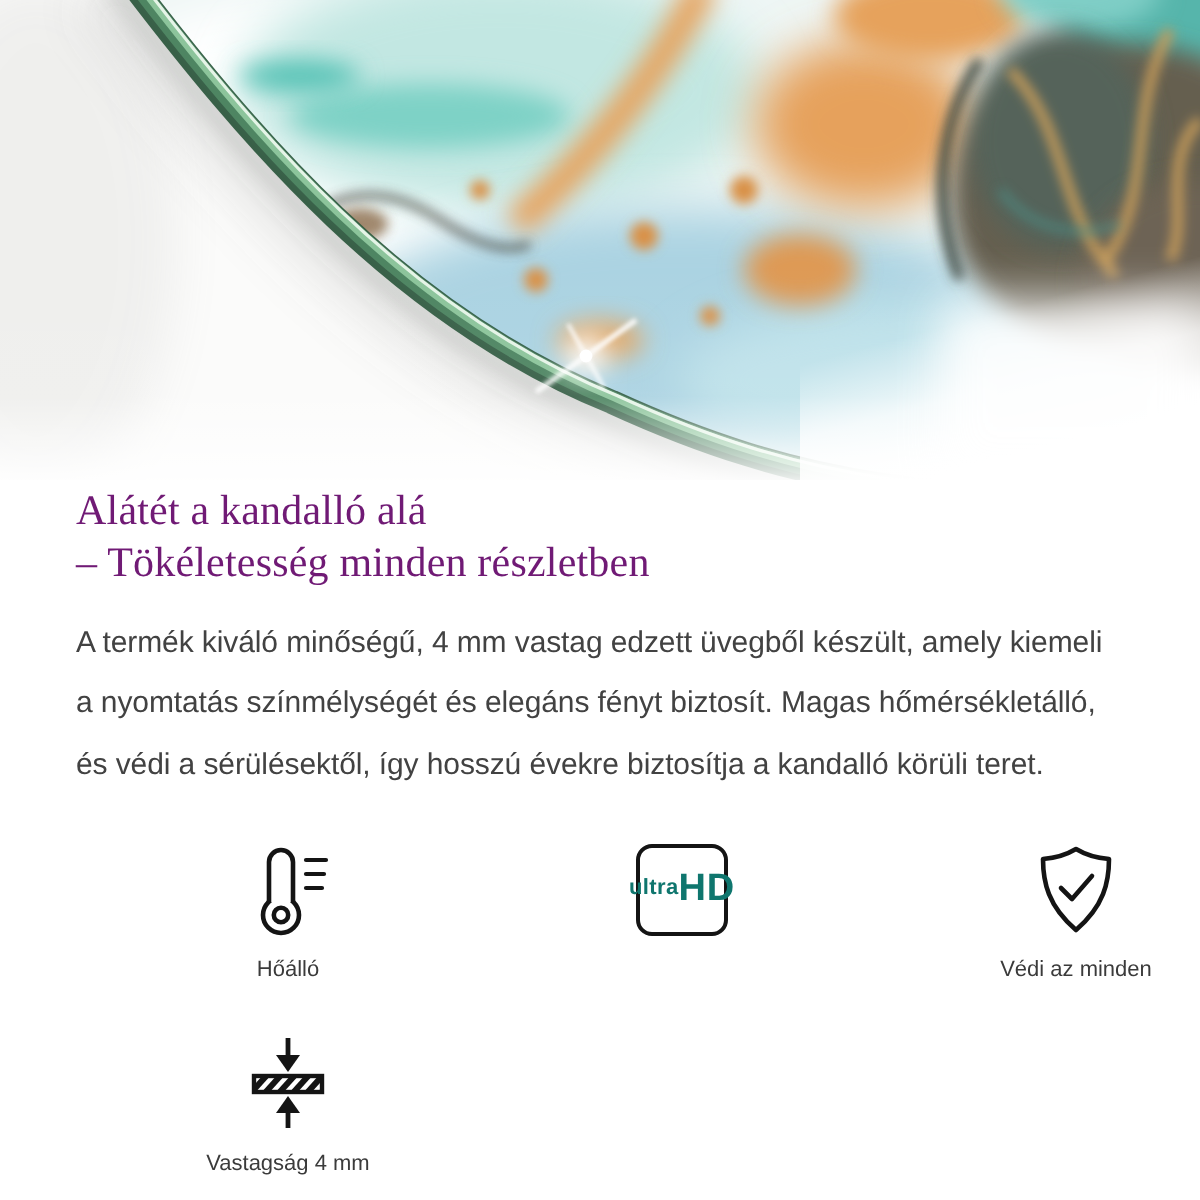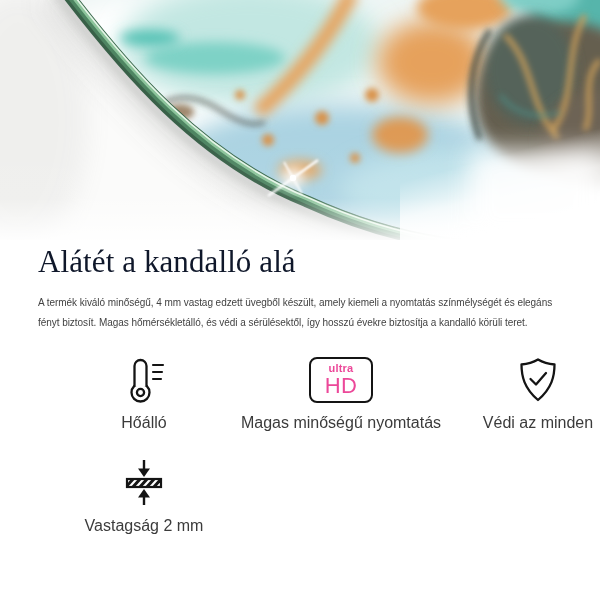--- a/index.html
+++ b/index.html
@@ -3,37 +3,37 @@
 <meta charset="utf-8">
 <style>
   * { margin:0; padding:0; box-sizing:border-box; }
   html, body { width:600px; height:600px; overflow:hidden; background:#ffffff;
                font-family:"Liberation Sans", sans-serif; }
   .hero { position:relative; width:600px; height:240px; background:#fff; }
   .hero svg { display:block; }
 
   .content { padding:0 38px; }
   h1 { font-family:"Liberation Serif","DejaVu Serif",serif; font-weight:500;
-       font-size:31px; line-height:1.26; color:#0f172a; letter-spacing:0.1px;
+       font-size:21px; line-height:1.26; color:#701a75; letter-spacing:0.1px;
        margin-top:2px; }
-  .desc { margin-top:12px; max-width:532px; font-size:10px; line-height:2.02;
+  .desc { margin-top:12px; max-width:532px; font-size:15px; line-height:2.02;
           color:#424242; letter-spacing:-0.05px; }
 
   .features { display:grid; grid-template-columns:180px 214px 180px;
               justify-content:space-between; padding:0 12px 0 16px;
               row-gap:26px; margin-top:22px; }
   .feature { display:flex; flex-direction:column; align-items:center; }
   .icon-box { height:48px; display:flex; align-items:flex-end; justify-content:center; }
-  .feature-label { margin-top:11px; font-size:16px; color:#3b3b3b; text-align:right; }
-
-  .uhd-box { width:64px; height:46px; border:2.6px solid #141414; border-radius:8px;
-             display:flex; flex-direction:column; align-items:center; justify-content:center;
-             color:#ec4899; }
+  .feature-label { margin-top:11px; font-size:11px; color:#3b3b3b; text-align:right; }
+
+  .uhd-box { width:46px; height:46px; border:2.6px solid #141414; border-radius:8px;
+             display:flex; flex-direction:row; align-items:center; justify-content:center;
+             color:#0f766e; }
   .uhd-top { font-size:11px; font-weight:700; line-height:1; letter-spacing:0.2px; }
-  .uhd-hd  { font-size:22px; font-weight:400; line-height:1.05; letter-spacing:0.4px; }
+  .uhd-hd  { font-size:19px; font-weight:700; line-height:1.05; letter-spacing:0.4px; }
 
   .ic { stroke:#141414; fill:none; stroke-width:2.3; }
 </style>
 </head>
 <body>
 
 <div class="hero">
   <svg width="600" height="240" viewBox="0 0 600 240">
     <defs>
       <clipPath id="disc">
@@ -124,20 +124,21 @@
       <path d="M268,196 L318,160" stroke="#ffffff" stroke-width="2.6" filter="url(#b1)" opacity="0.95"></path>
       <path d="M284,162 L302,194" stroke="#ffffff" stroke-width="1.8" filter="url(#b1)" opacity="0.9"></path>
       <circle cx="293" cy="178" r="3.2" fill="#ffffff"></circle>
     </g>
   </svg>
 </div>
 
 <div class="content">
   <h1>
     <span>Alátét a kandalló alá</span><br>
+    <span>– Tökéletesség minden részletben</span>
   </h1>
   <p class="desc">A termék kiváló minőségű, 4 mm vastag edzett üvegből készült, amely kiemeli a nyomtatás színmélységét és elegáns fényt biztosít. Magas hőmérsékletálló, és védi a sérülésektől, így hosszú évekre biztosítja a kandalló körüli teret.</p>
 
   <div class="features">
 
     <div class="feature">
       <div class="icon-box">
         <svg width="44" height="46" viewBox="0 0 44 46">
           <circle class="ic" cx="18.5" cy="35.5" r="9"></circle>
           <path d="M12.5,29 V9 A6,6 0 0 1 24.5,9 V29" fill="#ffffff" stroke="#141414" stroke-width="2.3"></path>
@@ -152,21 +153,20 @@
       <div class="feature-label">Hőálló</div>
     </div>
 
     <div class="feature">
       <div class="icon-box">
         <div class="uhd-box">
           <span class="uhd-top">ultra</span>
           <span class="uhd-hd">HD</span>
         </div>
       </div>
-      <div class="feature-label">Magas minőségű nyomtatás</div>
     </div>
 
     <div class="feature">
       <div class="icon-box">
         <svg width="42" height="46" viewBox="0 0 42 46">
           <path class="ic" stroke-linejoin="round" d="M21,2.5 C26,5.5 31,7 37.5,7.5 C37.5,19 35,31 21,43 C7,31 4.5,19 4.5,7.5 C11,7 16,5.5 21,2.5 Z"></path>
           <path class="ic" stroke-linecap="round" stroke-linejoin="round" d="M13.5,22 L19,27.5 L29,16"></path>
         </svg>
       </div>
       <div class="feature-label">Védi az minden</div>
@@ -190,17 +190,17 @@
               <path d="M8,30 L17,20"></path>
               <path d="M15,30 L24,20"></path>
             <path d="M22,30 L31,20"></path>
               <path d="M29,30 L38,20"></path>
               <path d="M36,30 L45,20"></path>
           </g>
           <polygon points="14,39.5 26,39.5 20,31" fill="#141414"></polygon>
           <path d="M20,39 V47" stroke="#141414" stroke-width="2.4"></path>
         </svg>
       </div>
-      <div class="feature-label">Vastagság 2 mm</div>
+      <div class="feature-label">Vastagság 4 mm</div>
     </div>
 
   </div>
 </div>
 
 </body></html>

